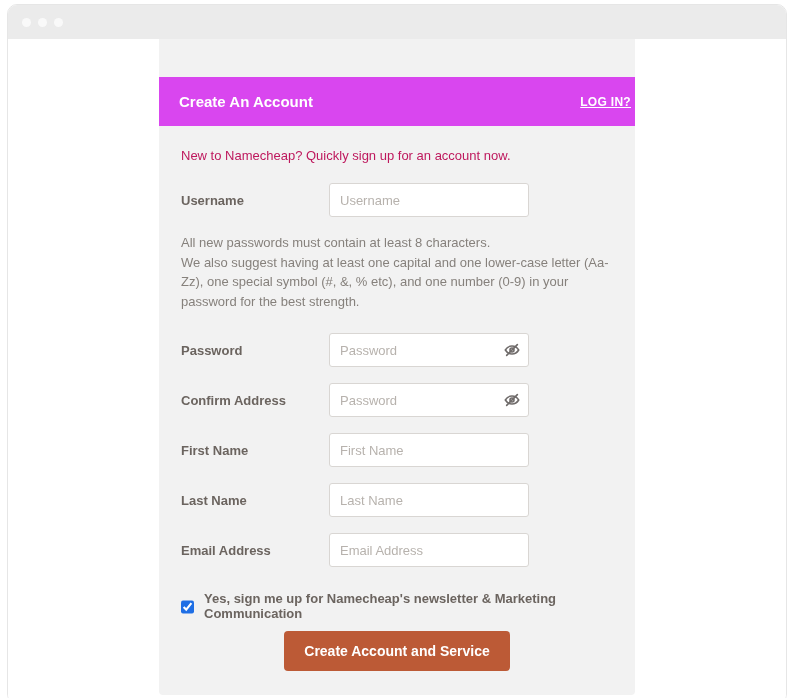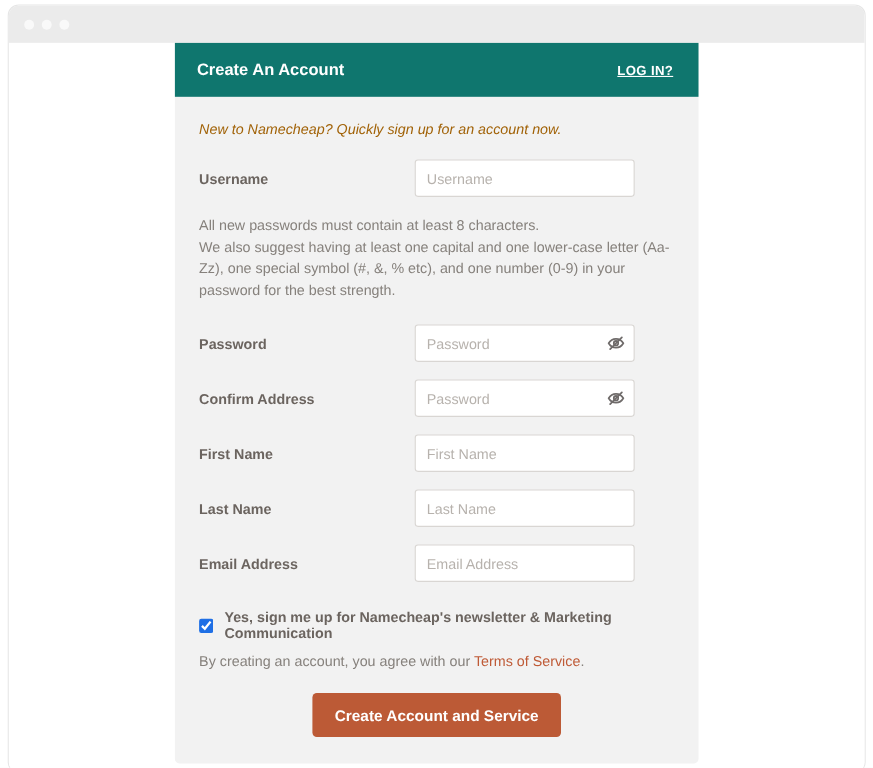--- a/index.html
+++ b/index.html
@@ -36,51 +36,50 @@
       display: flex;
       justify-content: center;
     }
     .card {
       width: 476px;
       margin-top: 0;
       background: #f2f2f2;
       border-radius: 0 0 4px 4px;
     }
     .card-header {
-      background: #0f766e;
+      background: #d946ef;
       color: #fff;
-      padding: 16px 23px 16px 20px;
+      padding: 16px 4px 16px 20px;
       display: flex;
       justify-content: space-between;
       align-items: center;
+      margin-top: 38px;
     }
     .card-header .title {
       font-size: 15px;
       font-weight: 700;
     }
     .card-header .login {
       font-size: 12px;
       font-weight: 700;
       letter-spacing: 0.3px;
       text-decoration: underline;
     }
     .card-body {
       padding: 22px 22px 24px 22px;
     }
     .intro {
       font-size: 13px;
-      color: #a16207;
+      color: #be185d;
       margin-bottom: 20px;
-      font-style: italic;
     }
     .field-row {
       display: flex;
       align-items: center;
       margin-bottom: 16px;
-      gap: 48px;
     }
     .field-label {
       width: 148px;
       font-size: 13px;
       font-weight: 700;
       color: #6b645f;
     }
     .field-input-wrap {
       position: relative;
       width: 200px;
@@ -231,23 +230,20 @@
           <div class="field-input-wrap">
             <input class="field-input" type="text" placeholder="Email Address" style="">
           </div>
         </div>
 
         <div class="check-row">
           <input type="checkbox" checked="" style="">
           <div class="check-label">Yes, sign me up for Namecheap's newsletter &amp; Marketing Communication</div>
         </div>
 
-        <div class="terms">
-          <span>By creating an account, you agree with our </span><a href="#">Terms of Service</a><span>.</span>
-        </div>
 
         <div class="submit-wrap">
           <button class="submit-btn">Create Account and Service</button>
         </div>
 
       </div>
     </div>
   </div>
 </div>
 

